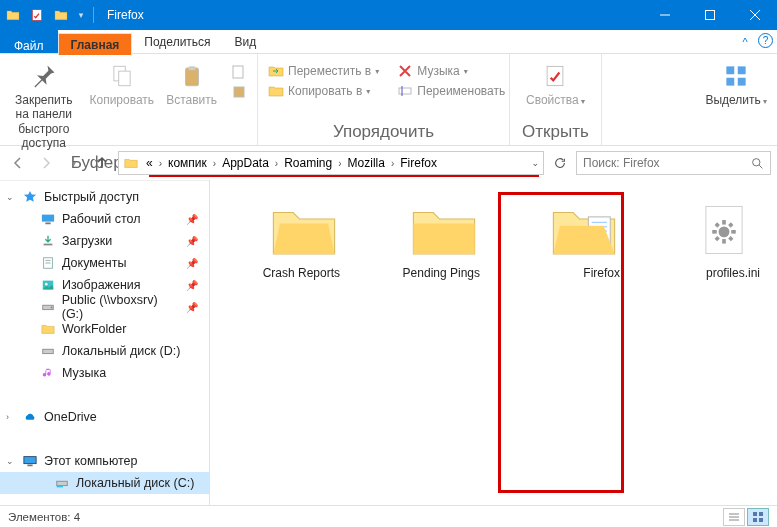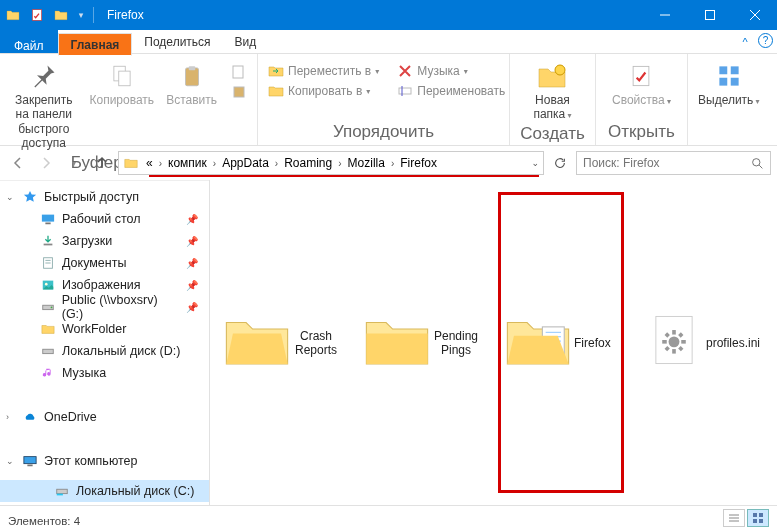--- a/index.html
+++ b/index.html
@@ -50,36 +50,36 @@
 .searchbox input { border: none; outline: none; flex: 1; font-size: 12px; padding: 0 6px; color: #777; background: transparent; }
 .search-btn { width: 26px; height: 100%; display: flex; align-items: center; justify-content: center; cursor: pointer; color: #555; }
 
 
 .mainarea { display: flex; height: calc(527px - 30px - 24px - 92px - 34px - 22px); }
 .navpane { width: 210px; border-right: 1px solid #e1e1e1; overflow: hidden; padding-top: 6px; font-size: 12.5px; position:relative;}
 .navpane::before{ content:""; position:absolute; left:0; right:0; top:0; height:1px; background:#eee;}
 .tree { list-style: none; }
 .tree li { display: flex; align-items: center; height: 22px; padding-left: 22px; gap: 6px; cursor: pointer; color: #222; }
 .tree li.indent { padding-left: 40px; }
-.tree li.indent2 { padding-left: 54px; margin-top: 8px; }
+.tree li.indent2 { padding-left: 54px; }
 .tree li.selected { background: #cce8ff; }
 .tree .pin { margin-left: auto; margin-right: 10px; color: #7a7a7a; font-size: 10px; }
 .tree .ticon { width: 16px; height: 16px; display: flex; align-items: center; justify-content: center; }
 .tree .caret { position: absolute; margin-left: -16px; font-size: 9px; color: #666; }
 .tree-spacer { height: 8px; }
 
 
 .content { flex: 1; padding: 14px 10px; display: flex; gap: 18px; }
-.item { width: 122px; display: flex; flex-direction: row; align-items: center; cursor: pointer; padding: 6px 2px; }
+.item { width: 122px; display: flex; flex-direction: column; align-items: flex-end; cursor: pointer; padding: 6px 2px; }
 .item .thumb { width: 72px; height: 60px; margin-bottom: 6px; display: flex; align-items: center; justify-content: center; }
 .item .lbl { text-align: center; font-size: 12px; color: #222; }
 .item.highlighted { outline: 3px solid #d40000; outline-offset: -1px; }
 
 
-.statusbar { height: 22px; border-top: 1px solid #e1e1e1; display: flex; align-items: flex-end; font-size: 11.5px; padding: 0 8px; color: #444; }
+.statusbar { height: 22px; border-top: 1px solid #e1e1e1; display: flex; align-items: center; font-size: 11.5px; padding: 0 8px; color: #444; }
 .statusbar .spacer { flex: 1; }
 .view-sw { width: 22px; height: 18px; border: 1px solid #ccc; margin-left: 2px; display: flex; align-items: center; justify-content: center; cursor: pointer; }
 
 
 .folder-svg { fill: #ffd569; stroke: #caa030; stroke-width: 0.5; }
 </style>
 </head>
 <body>
 
 <div class="titlebar">
@@ -230,53 +230,38 @@
                 <line x1="5" y1="3" x2="5" y2="13" stroke="#55c"></line>
               </svg>
             </span>
             <span>Переименовать</span>
           </span>
       </div>
     </div>
     <div class="rgroup-label">Упорядочить</div>
   </div>
 
-  <div class="rgroup" style="width:86px">
-    <div class="rgroup-body" style="justify-content:center">
-      <div class="rbtn-big">
-        <span class="ico">
-            <svg viewBox="0 0 32 32" width="32" height="32">
-              <path class="folder-svg" d="M3 9h9l3 3h14v15H3z"></path>
-              <circle cx="24" cy="10" r="5" fill="#ffd54a" stroke="#c90"></circle>
-            </svg>
-          </span>
-        <span class="rdd" style="white-space:pre-line">Новая
-папка</span>
-      </div>
-    </div>
-    <div class="rgroup-label">Создать</div>
-  </div>
 
   <div class="rgroup" style="width:92px">
     <div class="rgroup-body" style="justify-content:center">
       <div class="rbtn-big dim">
         <span class="ico">
             <svg viewBox="0 0 32 32" width="28" height="28">
               <rect x="7" y="5" width="18" height="22" fill="#fff" stroke="#bbb"></rect>
               <path d="M11 18l3 3 7-9" stroke="#d33" fill="none" stroke-width="2.5"></path>
             </svg>
           </span>
         <span class="rdd">Свойства</span>
       </div>
     </div>
     <div class="rgroup-label">Открыть</div>
   </div>
 
   <div class="rgroup" style="flex:1;border-right:none">
-    <div class="rgroup-body" style="justify-content:flex-start">
+    <div class="rgroup-body" style="justify-content:flex-end">
       <div class="rbtn-big">
         <span class="ico">
             <svg viewBox="0 0 32 32" width="28" height="28">
               <rect x="5" y="5" width="9" height="9" fill="#5aa3e8"></rect>
               <rect x="18" y="5" width="9" height="9" fill="#5aa3e8"></rect>
               <rect x="5" y="18" width="9" height="9" fill="#5aa3e8"></rect>
               <rect x="18" y="18" width="9" height="9" fill="#5aa3e8"></rect>
             </svg>
           </span>
         <span class="rdd">Выделить</span>

